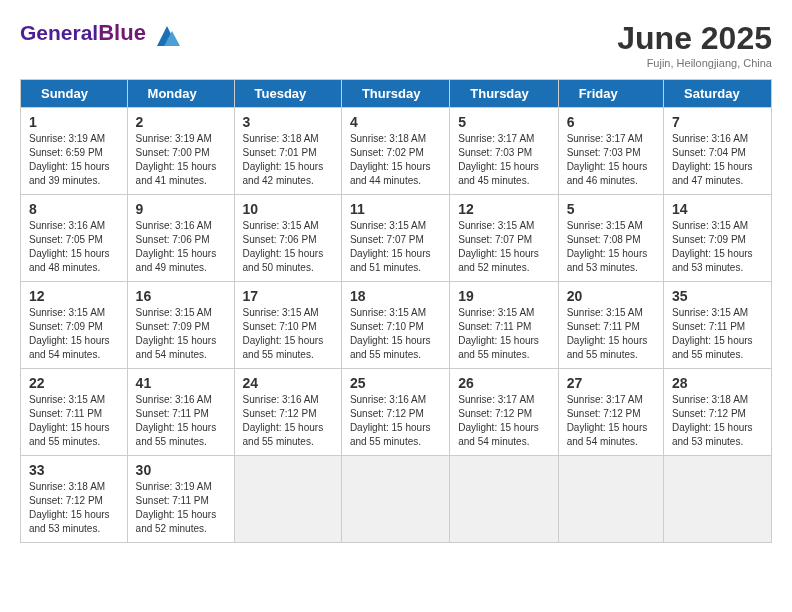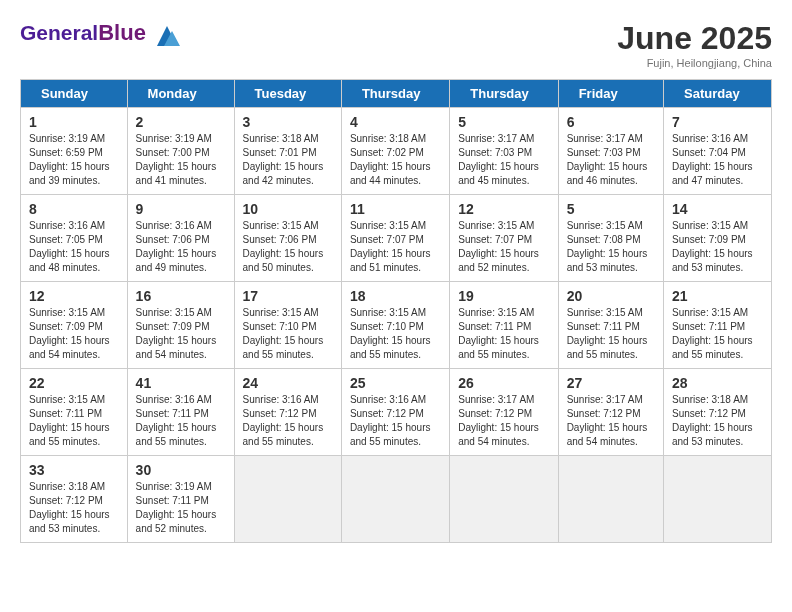--- a/index.html
+++ b/index.html
@@ -157,21 +157,21 @@
         <td><span class="day-number">16</span>
 <span class="day-info">Sunrise: 3:15 AM<br>Sunset: 7:09 PM<br>Daylight: 15 hours and 54 minutes.</span></td>
         <td><span class="day-number">17</span>
 <span class="day-info">Sunrise: 3:15 AM<br>Sunset: 7:10 PM<br>Daylight: 15 hours and 55 minutes.</span></td>
         <td><span class="day-number">18</span>
 <span class="day-info">Sunrise: 3:15 AM<br>Sunset: 7:10 PM<br>Daylight: 15 hours and 55 minutes.</span></td>
         <td><span class="day-number">19</span>
 <span class="day-info">Sunrise: 3:15 AM<br>Sunset: 7:11 PM<br>Daylight: 15 hours and 55 minutes.</span></td>
         <td><span class="day-number">20</span>
 <span class="day-info">Sunrise: 3:15 AM<br>Sunset: 7:11 PM<br>Daylight: 15 hours and 55 minutes.</span></td>
-        <td><span class="day-number">21</span>
+        <td><span class="day-number">35</span>
 <span class="day-info">Sunrise: 3:15 AM<br>Sunset: 7:11 PM<br>Daylight: 15 hours and 55 minutes.</span></td>
       </tr>
       <tr>
         <td><span class="day-number">22</span>
 <span class="day-info">Sunrise: 3:15 AM<br>Sunset: 7:11 PM<br>Daylight: 15 hours and 55 minutes.</span></td>
         <td><span class="day-number">41</span>
 <span class="day-info">Sunrise: 3:16 AM<br>Sunset: 7:11 PM<br>Daylight: 15 hours and 55 minutes.</span></td>
         <td><span class="day-number">24</span>
 <span class="day-info">Sunrise: 3:16 AM<br>Sunset: 7:12 PM<br>Daylight: 15 hours and 55 minutes.</span></td>
         <td><span class="day-number">25</span>

